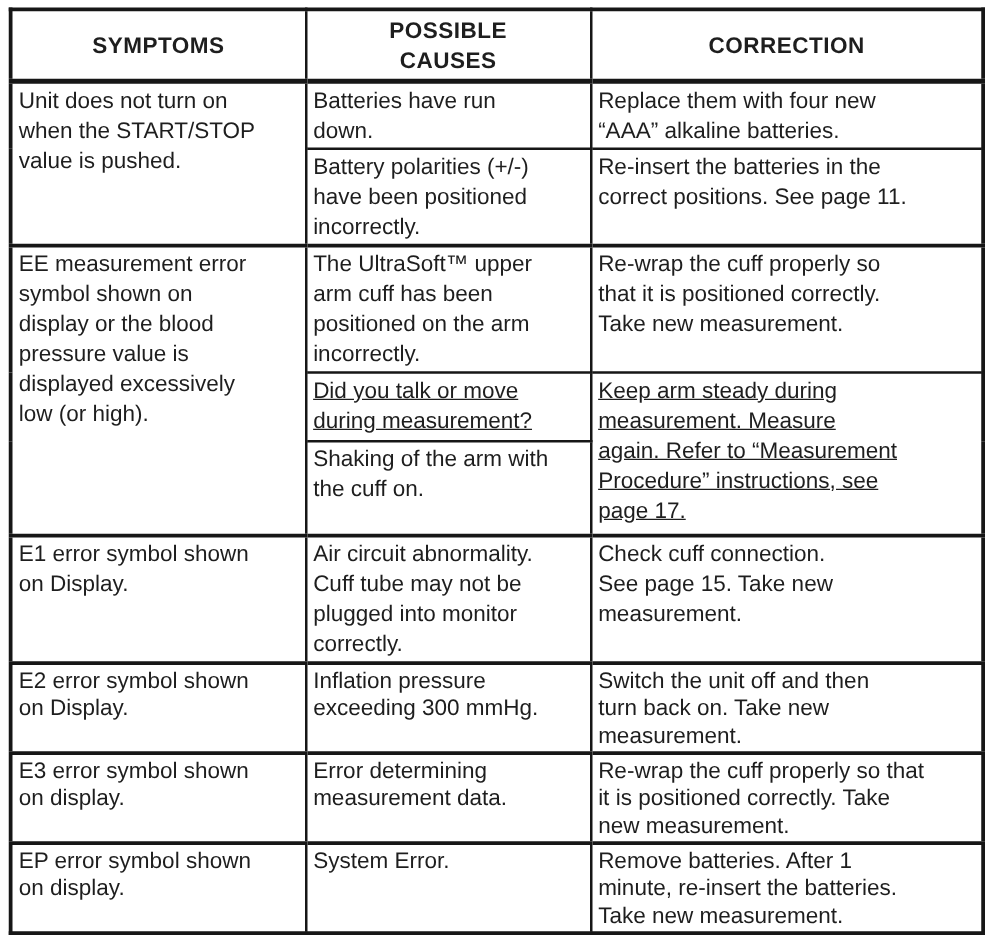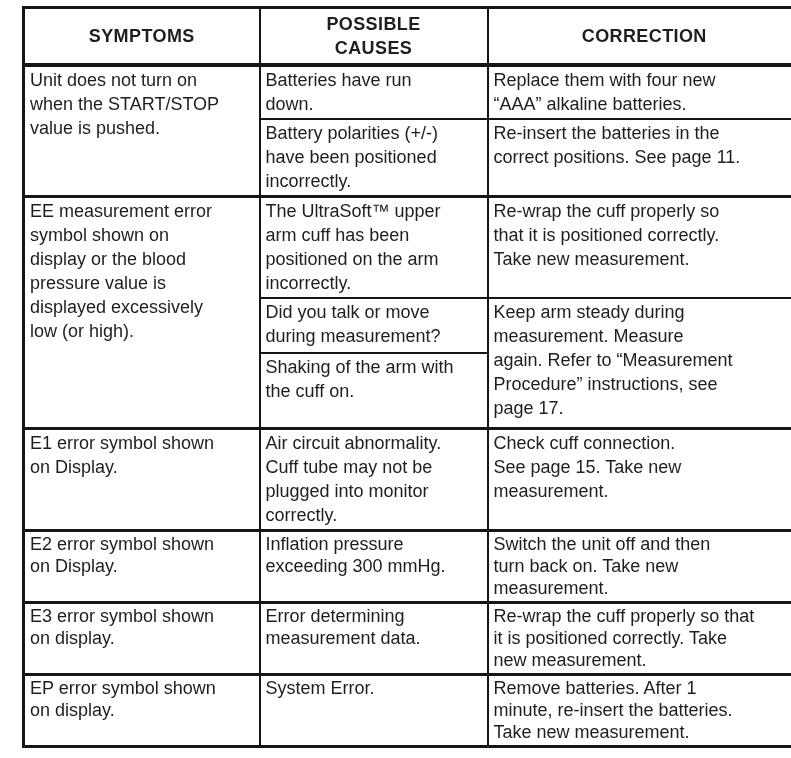--- a/index.html
+++ b/index.html
@@ -8,21 +8,21 @@
     background: #ffffff;
     width: 791px;
     height: 758px;
     font-family: "Liberation Sans", sans-serif;
     -webkit-font-smoothing: antialiased;
   }
   .page {
     width: 791px;
     height: 758px;
     box-sizing: border-box;
-    padding: 6px 6px 0 22px;
+    padding: 6px 6px 0 7px;
   }
   table.trouble {
     border-collapse: collapse;
     table-layout: fixed;
     width: 778px;
     color: #1e1e1e;
     border: 3px solid #161616;
   }
   col.c1 { width: 236px; }
   col.c2 { width: 228px; }
@@ -46,21 +46,21 @@
   td {
     vertical-align: top;
     text-align: left;
     padding: 1px 4px 2px 5px;
   }
   tr.major > td { border-top-width: 3px; }
   tr.h   { height: 57px; }
   tr.r1a { height: 53px; }
   tr.r1b { height: 77px; margin-top: 32px; }
   tr.r2a { height: 98px; }
-  tr.r2b { height: 55px; }
+  tr.r2b { height: 55px; text-decoration: underline; }
   tr.r2c { height: 76px; }
   tr.r3  { height: 98px; }
   tr.r4  { height: 70px; }
   tr.r5  { height: 71px; }
   tr.r6  { height: 68px; }
   tr.tight > td { line-height: 22px; }
   b { font-weight: normal; }
 </style>
 </head>
 <body>

